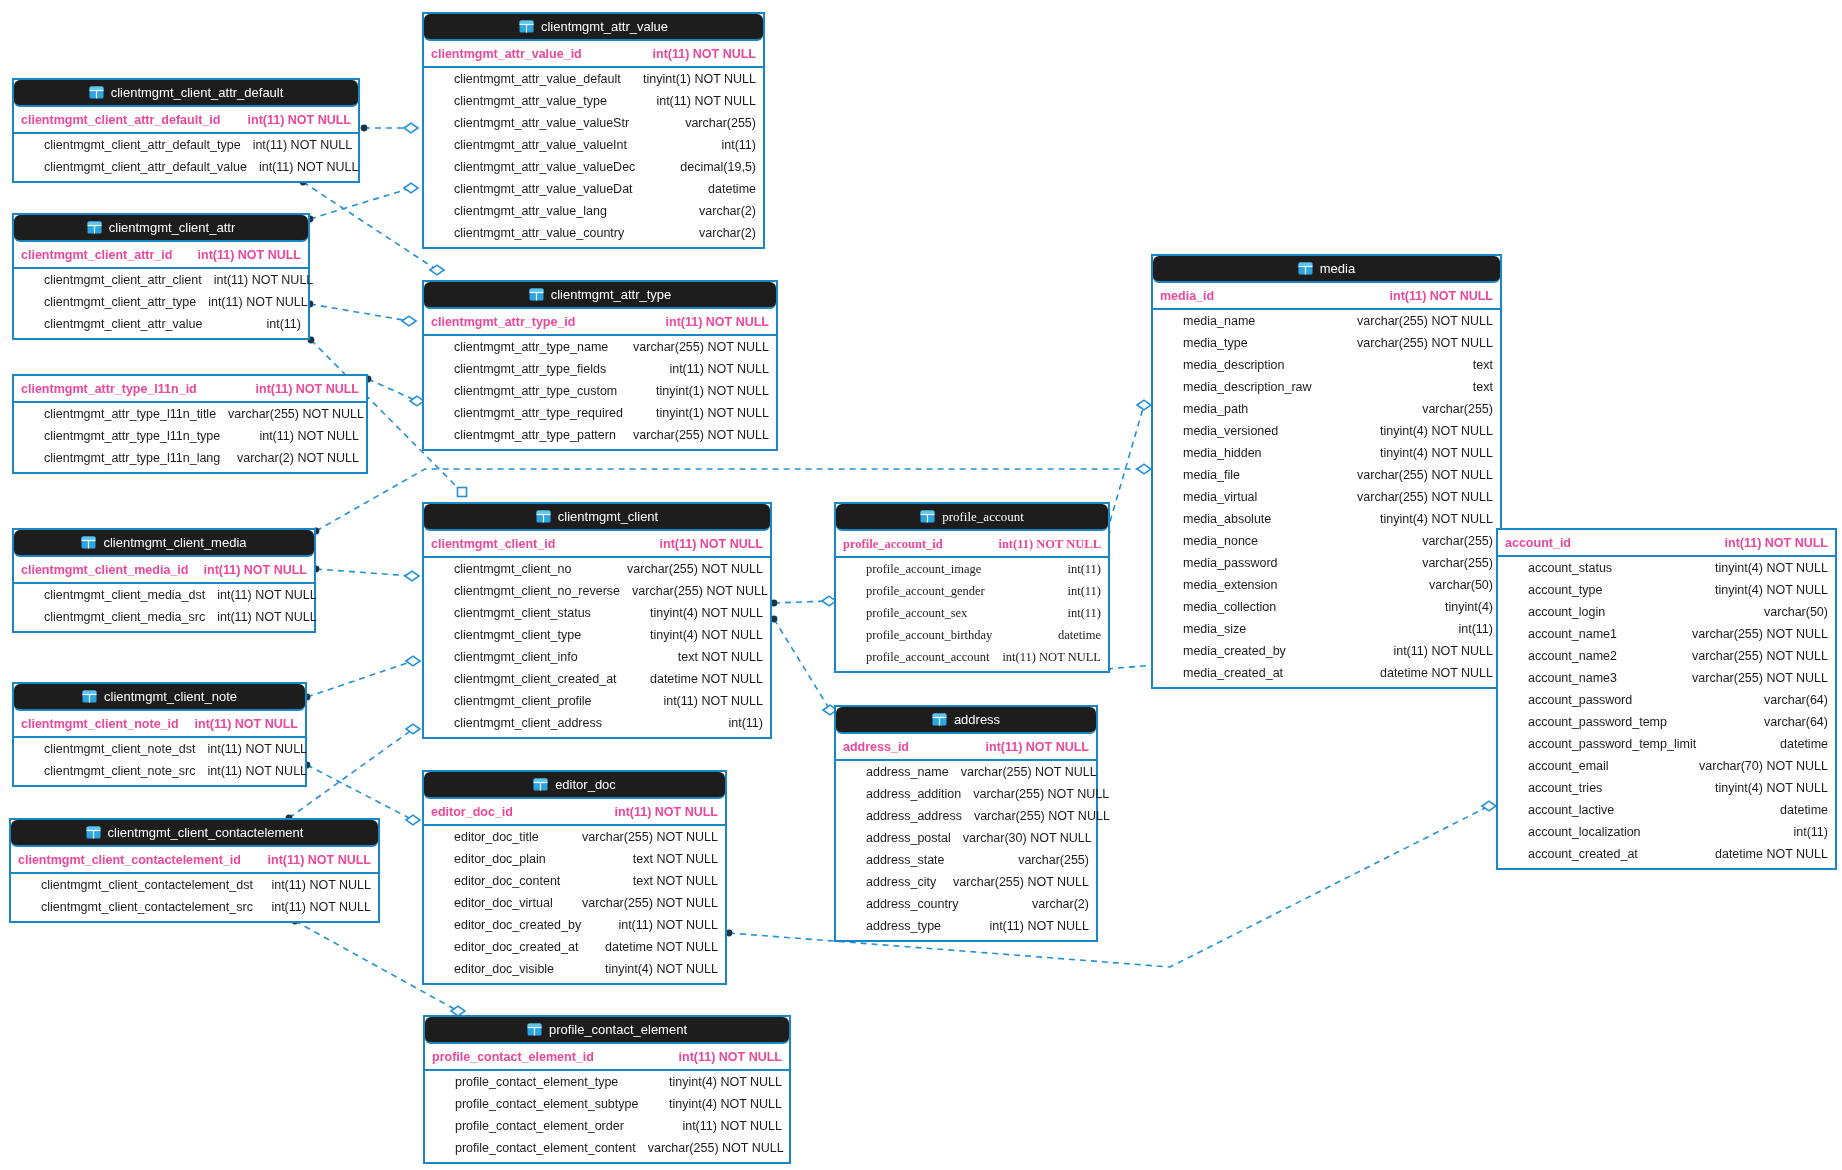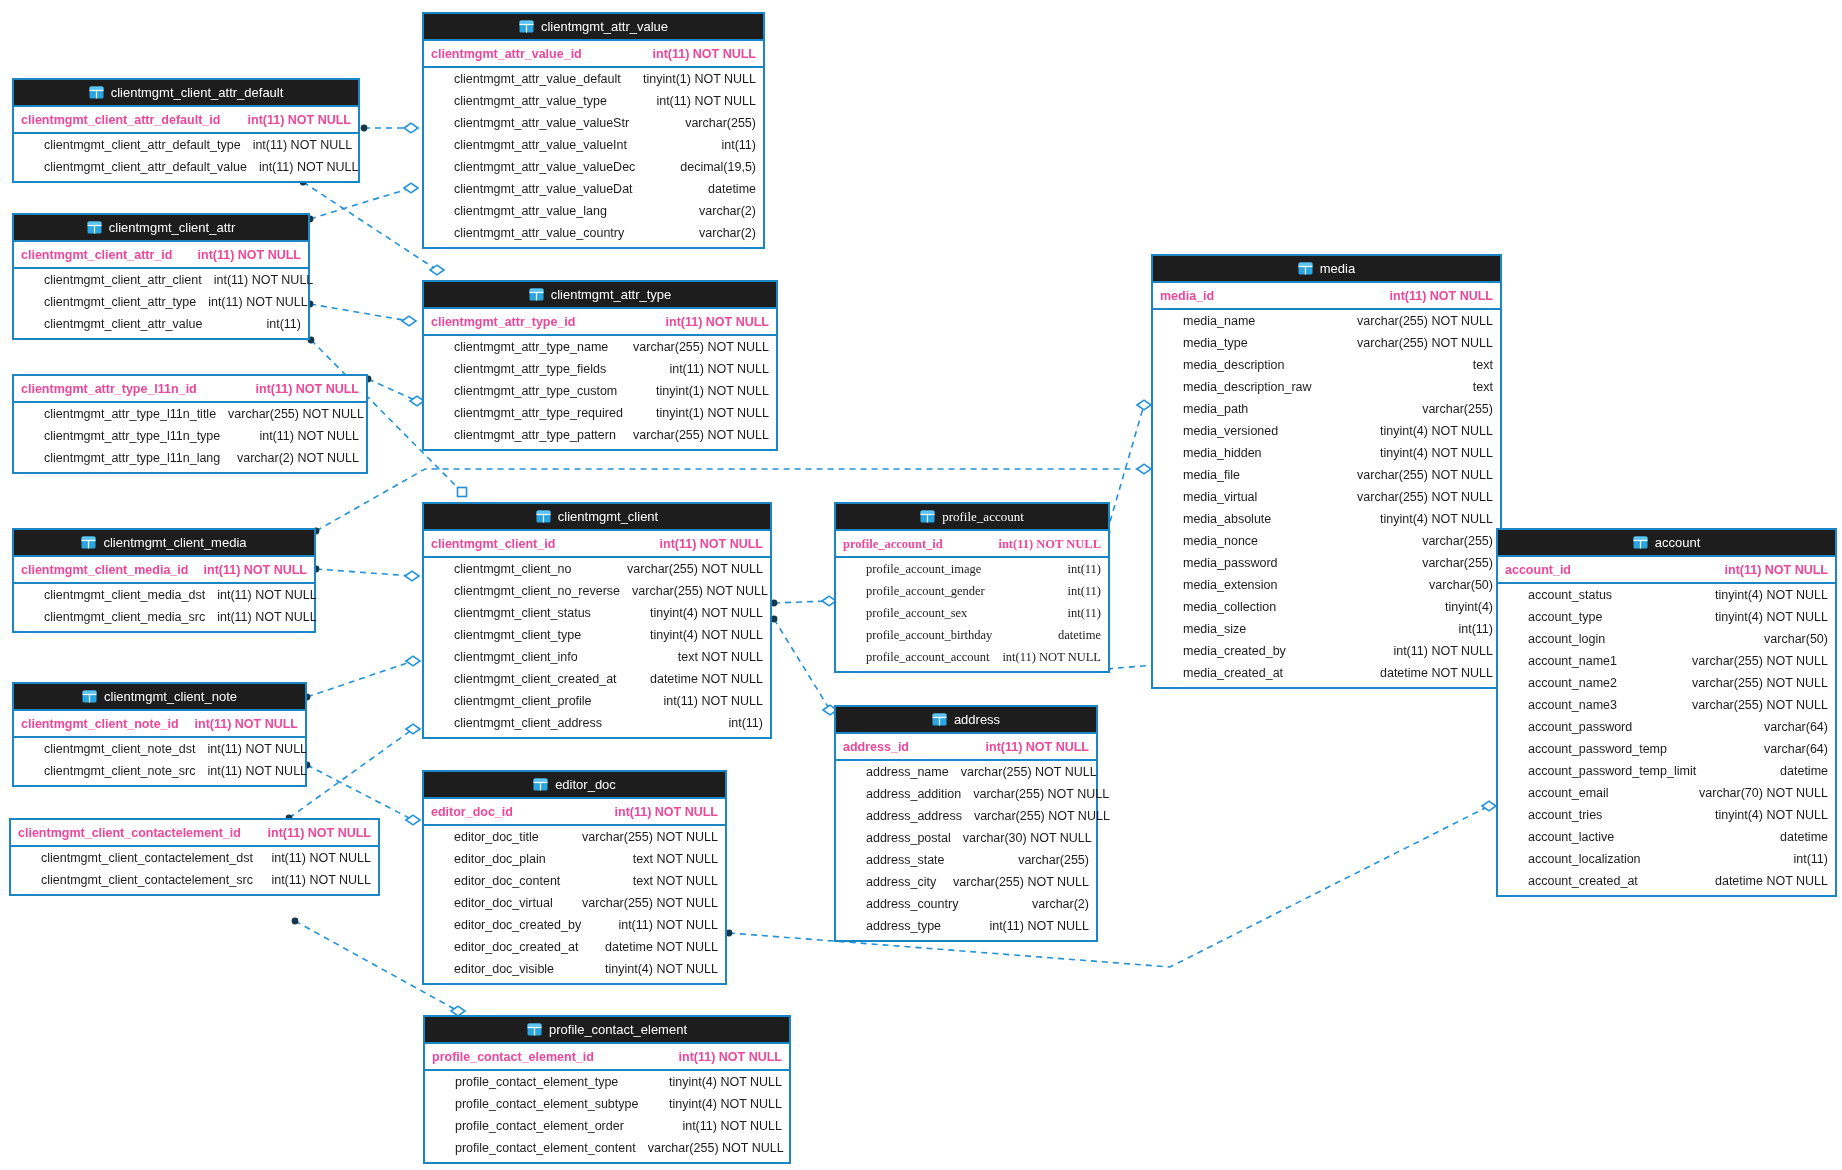--- a/index.html
+++ b/index.html
@@ -8,21 +8,21 @@
     background:#ffffff;font-family:"Liberation Sans",sans-serif;
   }
   #rels{position:absolute;left:0;top:0;}
   .tbl{
     position:absolute;border:2px solid #1b86c6;background:#ffffff;
     box-sizing:border-box;z-index:2;
   }
   .tbl-header{
     background:#1d1d1d;color:#ffffff;height:25px;display:flex;
     align-items:center;justify-content:center;gap:7px;font-size:13px;
-    border-bottom:2px solid #1b86c6;padding:0 8px;white-space:nowrap;
+    border-bottom:2px solid #1b86c6;padding:0 8px;white-space:nowrap;border-radius:6px;
   }
   .tbl-header .ticon{flex:0 0 auto;display:block;}
   .row{
     display:flex;justify-content:space-between;align-items:center;
     height:22px;font-size:12.5px;color:#1c1c1c;padding:0 7px;
     white-space:nowrap;gap:12px;line-height:22px;
   }
   .row.pk{height:25px;font-weight:bold;color:#ec4899;border-bottom:2px solid #1b86c6;}
   .tbl-body{padding-bottom:3px;margin-left:23px;}
   .coltype{text-align:right;}
@@ -327,20 +327,29 @@
           <span class="colname">clientmgmt_client_note_dst</span>
           <span class="coltype">int(11) NOT NULL</span>
         </div>
         <div class="row">
           <span class="colname">clientmgmt_client_note_src</span>
           <span class="coltype">int(11) NOT NULL</span>
         </div>
       </div>
     </div>
     <div class="tbl" style="left: 9px; top: 818px; width: 371px;">
+      <div class="tbl-header">
+        <svg width="15" height="13" viewBox="0 0 15 13" class="ticon">
+          <rect x="0.5" y="0.5" width="14" height="12" rx="1.5" fill="#2aa6e2"></rect>
+          <rect x="0.5" y="0.5" width="14" height="4" rx="1.5" fill="#5ec4f0"></rect>
+          <line x1="0.5" y1="4.5" x2="14.5" y2="4.5" stroke="#fff" stroke-width="1.2"></line>
+          <line x1="7.5" y1="4.5" x2="7.5" y2="12.5" stroke="#fff" stroke-width="1.2"></line>
+        </svg>
+        <span>clientmgmt_client_contactelement</span>
+      </div>
       <div class="row pk">
         <span class="colname">clientmgmt_client_contactelement_id</span>
         <span class="coltype">int(11) NOT NULL</span>
       </div>
       <div class="tbl-body">
         <div class="row">
           <span class="colname">clientmgmt_client_contactelement_dst</span>
           <span class="coltype">int(11) NOT NULL</span>
         </div>
         <div class="row">
@@ -641,29 +650,20 @@
           <span class="colname">media_created_by</span>
           <span class="coltype">int(11) NOT NULL</span>
         </div>
         <div class="row">
           <span class="colname">media_created_at</span>
           <span class="coltype">datetime NOT NULL</span>
         </div>
       </div>
     </div>
     <div class="tbl" style="left: 1496px; top: 528px; width: 341px;">
-      <div class="tbl-header">
-        <svg width="15" height="13" viewBox="0 0 15 13" class="ticon">
-          <rect x="0.5" y="0.5" width="14" height="12" rx="1.5" fill="#2aa6e2"></rect>
-          <rect x="0.5" y="0.5" width="14" height="4" rx="1.5" fill="#5ec4f0"></rect>
-          <line x1="0.5" y1="4.5" x2="14.5" y2="4.5" stroke="#fff" stroke-width="1.2"></line>
-          <line x1="7.5" y1="4.5" x2="7.5" y2="12.5" stroke="#fff" stroke-width="1.2"></line>
-        </svg>
-        <span>account</span>
-      </div>
       <div class="row pk">
         <span class="colname">account_id</span>
         <span class="coltype">int(11) NOT NULL</span>
       </div>
       <div class="tbl-body">
         <div class="row">
           <span class="colname">account_status</span>
           <span class="coltype">tinyint(4) NOT NULL</span>
         </div>
         <div class="row">

